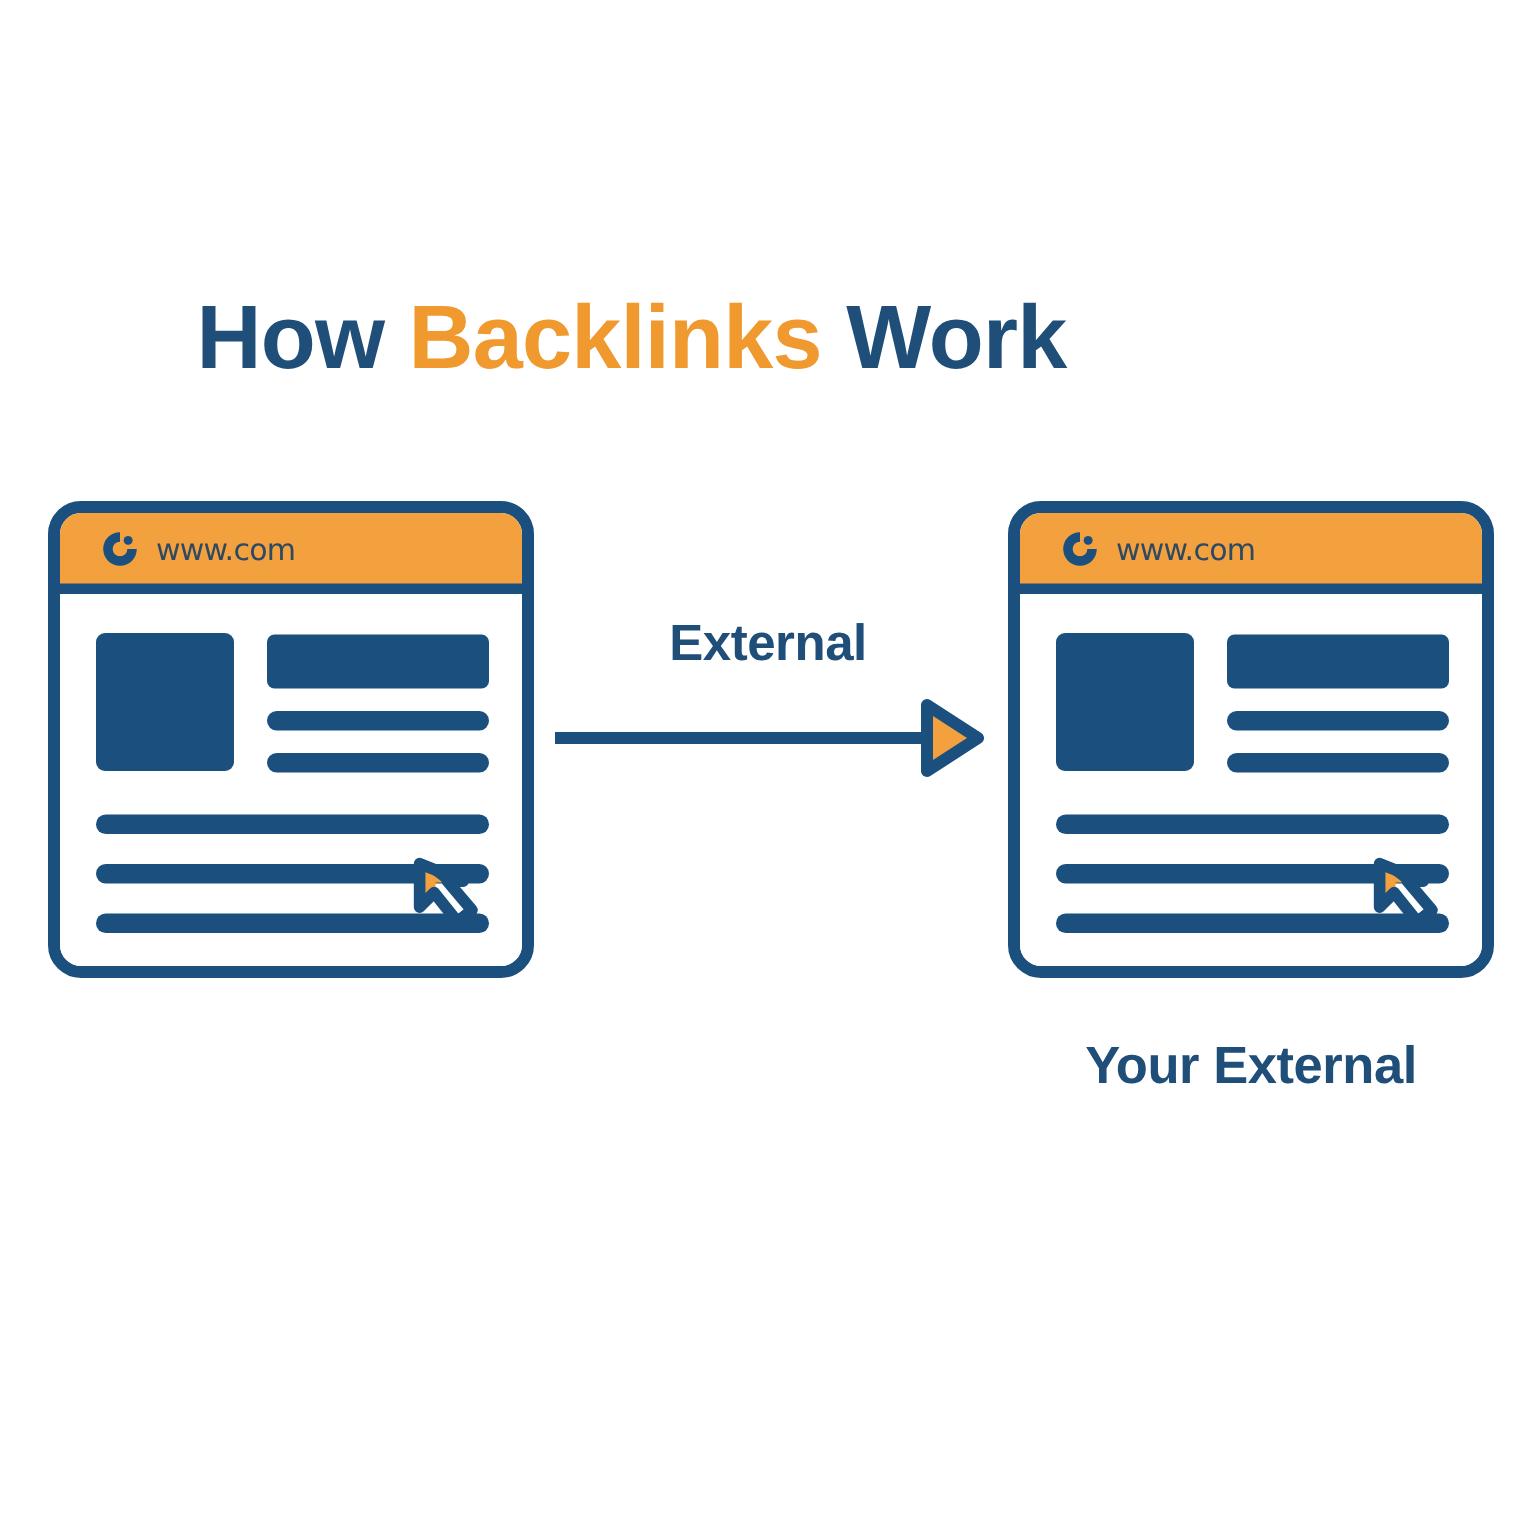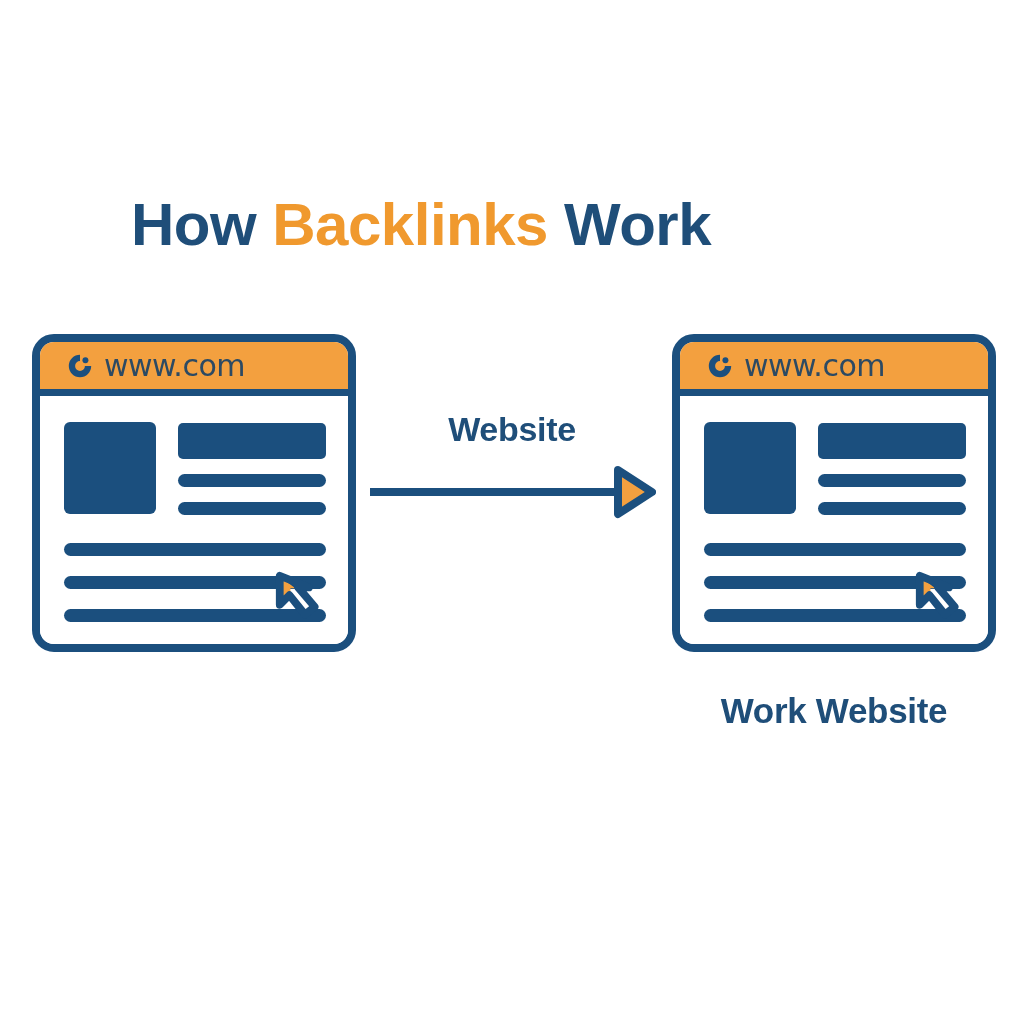--- a/index.html
+++ b/index.html
@@ -66,21 +66,21 @@
     box-sizing: border-box;
   }
   .addressbar .globe {
     width: 28px;
     height: 28px;
     flex: 0 0 auto;
     margin-right: 10px;
     display: block;
   }
   .addressbar .url {
-    font-size: 30px;
+    font-size: 20px;
     color: #2c4a63;
     font-weight: normal;
     letter-spacing: -0.5px;
     line-height: 1;
     font-family: "DejaVu Sans", sans-serif;
   }
 
   .page {
     position: relative;
     height: 248px;
@@ -205,21 +205,21 @@
         <div class="wide-line"></div>
       </div>
 
       <svg class="cursor" viewBox="0 0 64 64">
         <path d="M11 11 L11 34 L19 26 L19 21 L24 21 Z" fill="#f3a03f"></path>
         <path d="M8 8 L8 38 L18 28 L34 48 L44 40 L27 20 L38 20 Z" fill="none" stroke="#1b4f7e" stroke-width="8" stroke-linejoin="round" stroke-linecap="round"></path>
       </svg>
     </div>
   </div>
 
-  <div class="arrow-label">Website</div>
+  <div class="arrow-label">External</div>
   <svg class="connector" viewBox="0 0 288 60">
     <line x1="2" y1="30" x2="248" y2="30" stroke="#1b4f7e" stroke-width="8" stroke-linecap="butt"></line>
     <path d="M250 8 L284 30 L250 52 Z" fill="#f3a03f" stroke="#1b4f7e" stroke-width="8" stroke-linejoin="round"></path>
   </svg>
 
   <div class="card card-right">
 
     <div class="addressbar">
       <svg class="globe" viewBox="0 0 32 32">
         <path d="M16 3.2 A12.8 12.8 0 1 0 28.8 16 L21.6 16 A5.6 5.6 0 1 1 16 10.4 Z" fill="#1b4f7e"></path>
@@ -243,15 +243,15 @@
         <div class="wide-line"></div>
       </div>
 
       <svg class="cursor" viewBox="0 0 64 64">
         <path d="M11 11 L11 34 L19 26 L19 21 L24 21 Z" fill="#f3a03f"></path>
         <path d="M8 8 L8 38 L18 28 L34 48 L44 40 L27 20 L38 20 Z" fill="none" stroke="#1b4f7e" stroke-width="8" stroke-linejoin="round" stroke-linecap="round"></path>
       </svg>
     </div>
   </div>
 
-  <div class="caption caption-right">Work Website</div>
+  <div class="caption caption-right">Your External</div>
 
 </div>
 
 </body></html>

